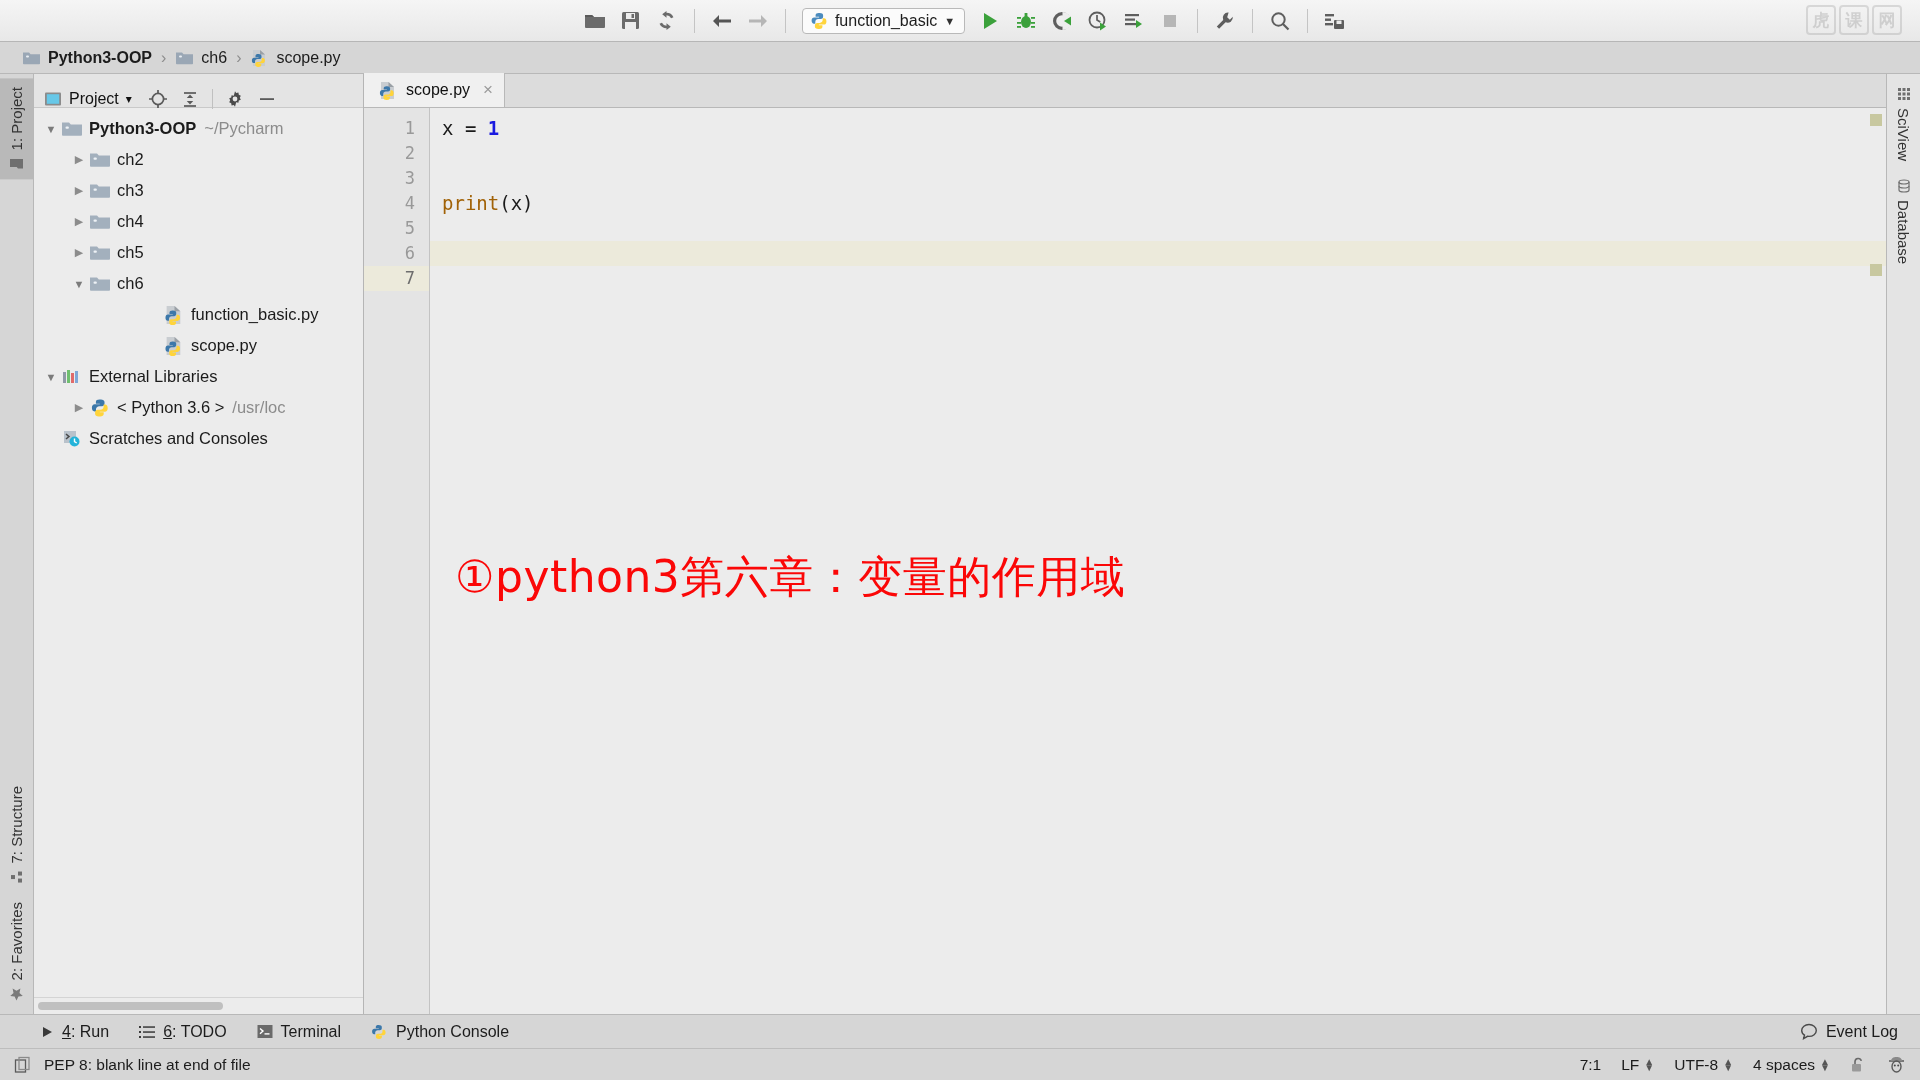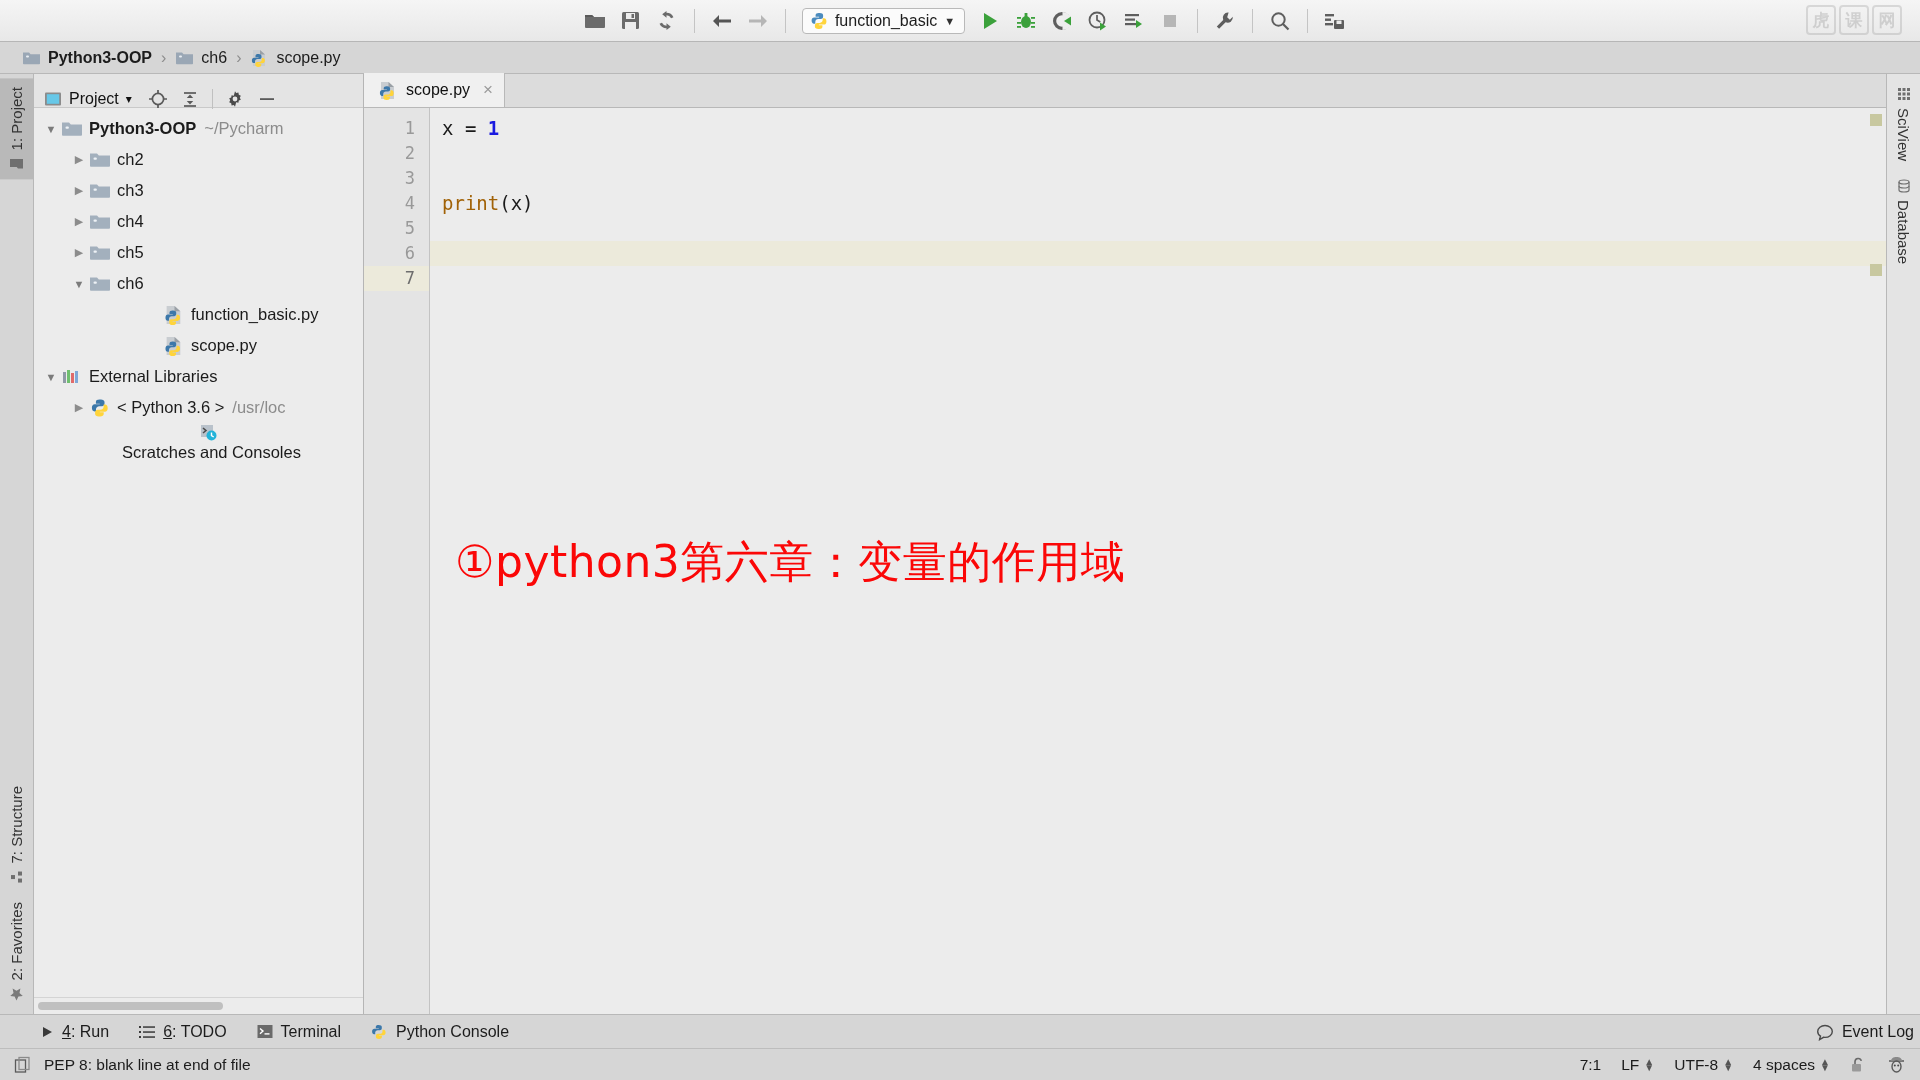--- a/index.html
+++ b/index.html
@@ -154,21 +154,21 @@
     font-family: "DejaVu Sans Mono", "Liberation Mono", monospace;
     font-size: 19px;
     min-width: 0;
   }
   .cline { height: 25px; line-height: 25px; padding-left: 12px; white-space: pre; color: #1a1a1a; }
   .cline.cur { background: #eceadb; }
   .kw-num { color: #1a1ae0; font-weight: bold; }
   .kw-fn { color: #a16207; }
   .annotation {
     position: absolute;
-    left: 25px; top: 425px;
+    left: 25px; top: 440px;
     color: #fb0707;
     font-size: 44px;
     font-family: "DejaVu Sans", "Liberation Sans", sans-serif;
     white-space: nowrap;
     letter-spacing: 0.5px;
     text-align: center;
   }
   .err-stripe {
     position: absolute; right: 4px;
     width: 12px; height: 12px; background: #c8c8a0;
@@ -180,22 +180,22 @@
     background: #d6d6d6;
     border-top: 1px solid #b8b8b8;
     display: flex; align-items: center;
     padding-left: 40px; gap: 30px;
     font-size: 16px; color: #1c1c1c;
     position: relative;
   }
   .tw-item { display: flex; align-items: center; gap: 8px; }
   .tw-item u { text-decoration: underline; }
   .event-log {
-    position: absolute; right: 6px;
-    display: flex; align-items: flex-end; gap: 8px;
+    position: absolute; right: 22px;
+    display: flex; align-items: center; gap: 8px;
   }
   .statusbar {
     height: 32px; min-height: 32px;
     background: #d6d6d6;
     border-top: 1px solid #bdbdbd;
     display: flex; align-items: center;
     padding: 0 16px 0 14px; gap: 12px;
     font-size: 15.5px; color: #1c1c1c;
     position: relative;
   }
@@ -543,21 +543,21 @@
           <span class="twist" style="font-size:11px;color:#8c8c8c;">▶</span>
           <span class="tico">
               <svg width="22" height="20" viewBox="0 0 20 20">
                 <path d="M9.5 1.5c-2.2 0-3.6.8-3.6 2.4v1.8h3.9v.6H4.7C3 6.3 1.9 7.5 1.9 9.8c0 2.2 1 3.6 2.7 3.6h1.4v-2.1c0-1.8 1.5-3.1 3.2-3.1H12c1.4 0 2.5-1.1 2.5-2.5V3.9c0-1.4-1.5-2.4-3.6-2.4z" fill="#3c78aa"></path>
                 <path d="M10.1 18.5c2.2 0 3.6-.8 3.6-2.4v-1.8H9.8v-.6h5.1c1.7 0 2.8-1.2 2.8-3.5 0-2.2-1-3.6-2.7-3.6h-1.4v2.1c0 1.8-1.5 3.1-3.2 3.1H7.6c-1.4 0-2.5 1.1-2.5 2.5v1.8c0 1.4 1.5 2.4 3.6 2.4z" fill="#ffd43b"></path>
               </svg>
             </span>
           <span class="tlabel">&lt; Python 3.6 &gt;</span>
           <span class="tpath">/usr/loc</span>
         </div>
-        <div class="trow" style="padding-left:26px;flex-direction:column;">
+        <div class="trow" style="padding-left:26px;">
           <span class="tico">
               <svg width="22" height="20" viewBox="0 0 20 20">
                 <rect x="2" y="2" width="12" height="12" fill="#b9c2cb"></rect>
                 <path d="M4 5l3 2.6L4 10" stroke="#4a4a4a" stroke-width="1.5" fill="none"></path>
                 <circle cx="12.5" cy="12.5" r="5" fill="#23b3d9"></circle>
                 <path d="M12.5 9.4v3.3l2.2 1.3" stroke="#fff" stroke-width="1.4" fill="none"></path>
               </svg>
             </span>
           <span class="tlabel">Scratches and Consoles</span>
         </div>

